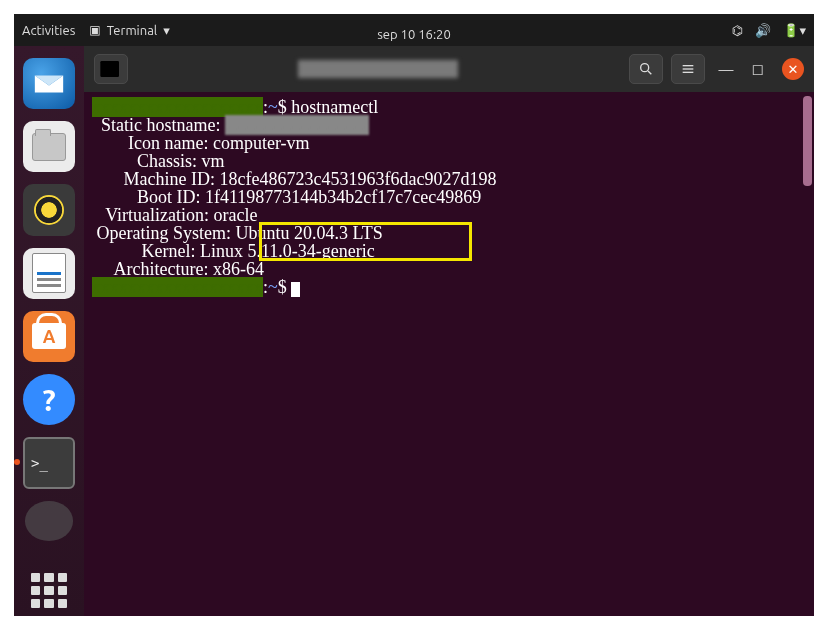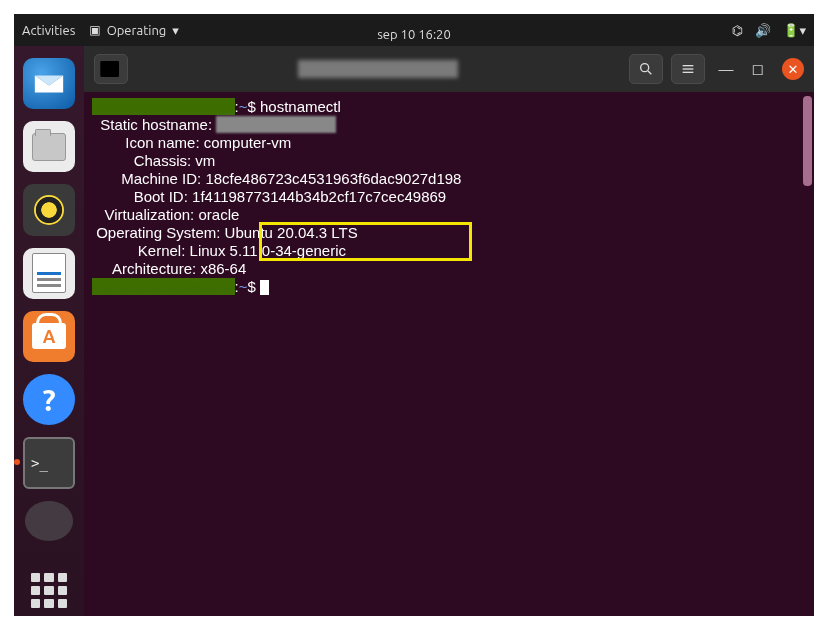--- a/index.html
+++ b/index.html
@@ -139,22 +139,22 @@
 .win-min, .win-max { color:#ccc; font-size:15px; cursor:pointer; }
 .win-close {
   width:22px; height:22px; border-radius:50%;
   background:#e95420; color:#fff;
   display:flex; align-items:center; justify-content:center;
   font-size:13px; cursor:pointer;
 }
 .term-body {
   flex:1;
   padding: 6px 8px;
-  font-family: Liberation Sans, sans-serif;
-  font-size: 15px;
+  font-family: Liberation Serif, serif;
+  font-size: 18px;
   line-height: 18px;
   color: #eee;
   white-space: pre;
   position: relative;
   overflow: hidden;
 }
 .prompt-user { background:#3e6d00; color:#3e6d00; }
 .prompt-path { color:#7aa2f7; }
 .prompt-sep  { color:#fff; }
 .label { color:#fff;margin-top:48px; }
@@ -192,21 +192,21 @@
 </head>
 <body>
 
 <div class="frame">
 
   <div class="topbar">
     <div class="left">
       <span>Activities</span>
       <span class="tb-app">
         <span class="tb-icon">▣</span>
-        <span>Operating</span>
+        <span>Terminal</span>
         <span>▾</span>
       </span>
     </div>
     <div class="center">sep 10  16:20</div>
     <div class="right">
       <span>⌬</span>
       <span>🔊</span>
       <span>🔋▾</span>
     </div>
   </div>

